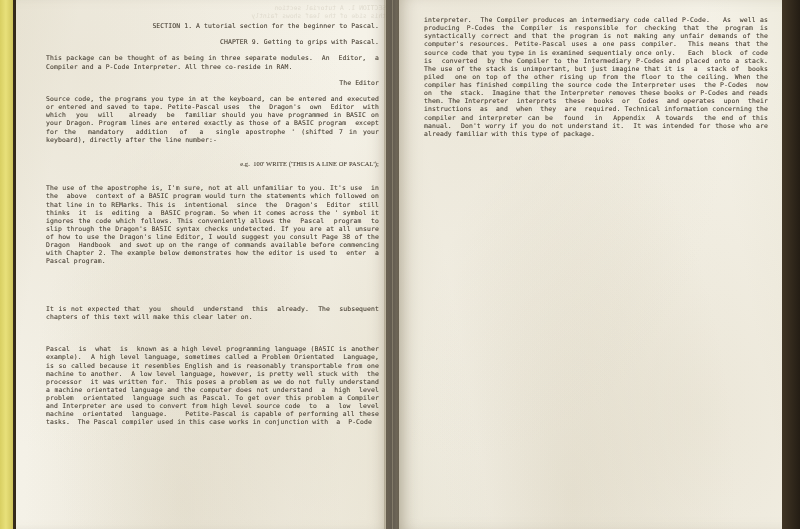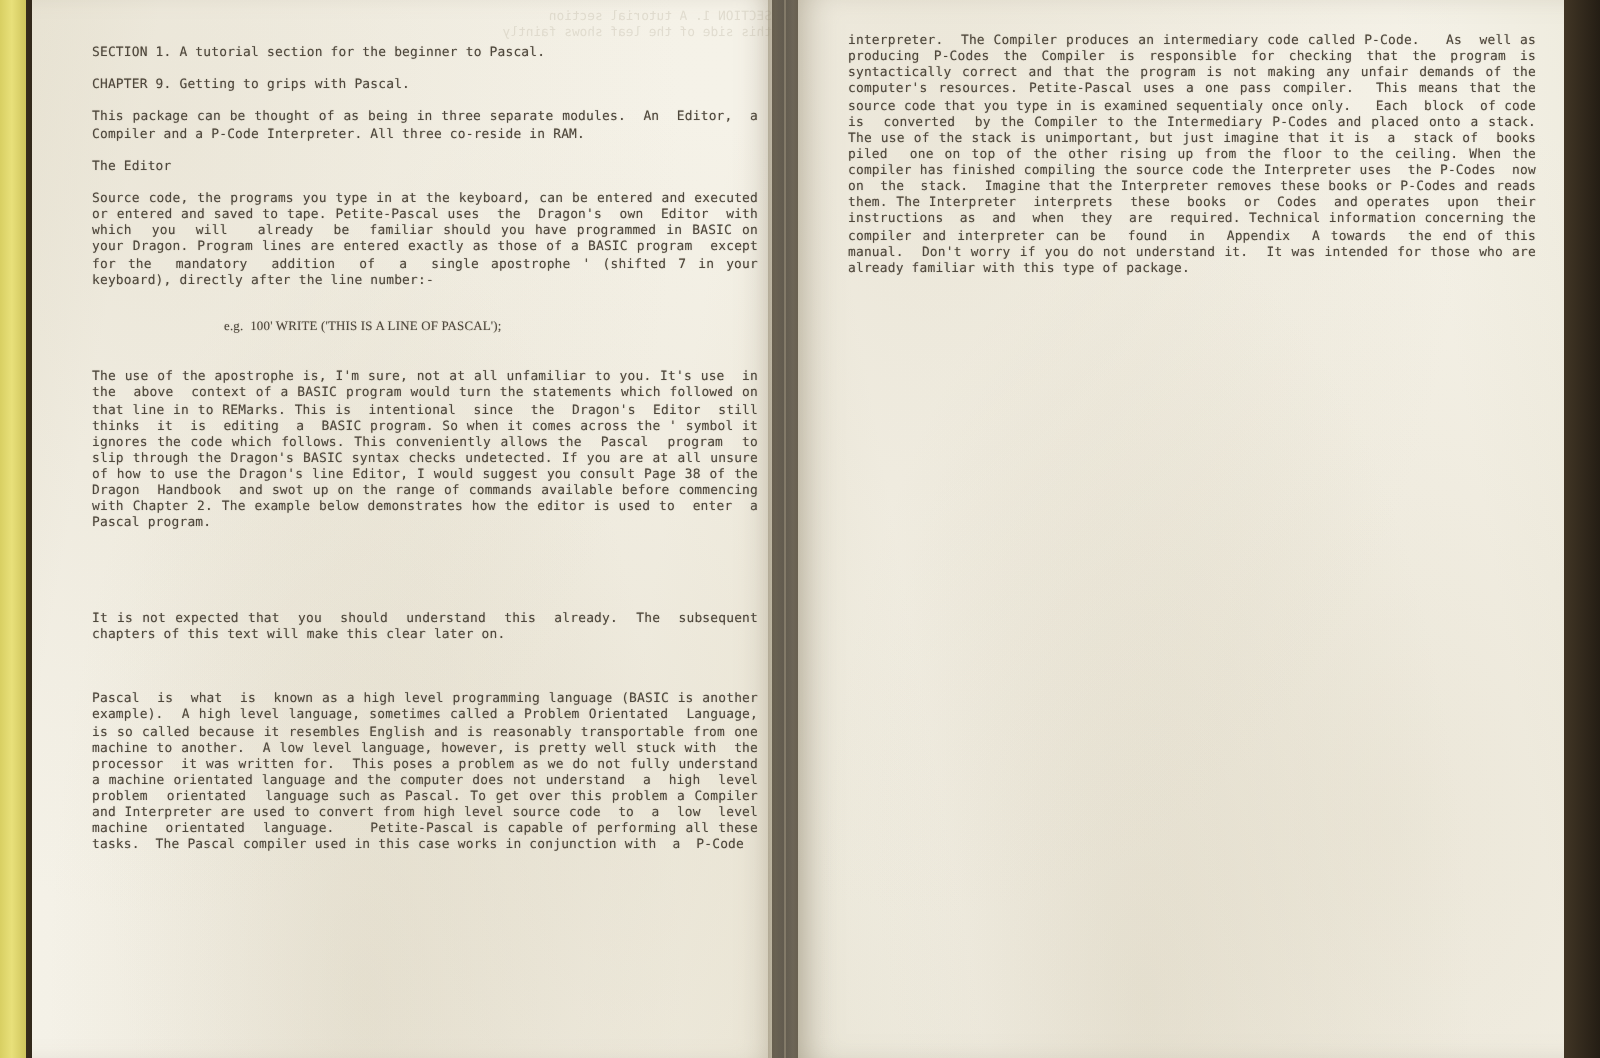--- a/index.html
+++ b/index.html
@@ -53,21 +53,21 @@
   
   .col{position:absolute;color:#4a443a;}
   #left-col{left:46px;top:22px;width:333px;}
   #right-col{left:424px;top:16px;width:344px;}
 
   .blk{font-size:6.45px;line-height:8.12px;letter-spacing:.1px;
        text-align:justify;text-justify:inter-word;
        white-space:pre-wrap;margin:0;
        color:#4e473c;
        text-shadow:0 0 .55px rgba(120,110,92,.5);}
-  .blk.nojust{text-align:left;}
+  .blk.nojust{text-align:right;}
   .gap{height:8.12px;}
   .gap2{height:16.2px;}
   .gap-lg{height:23px;}
 
   
   .eg{padding-left:66px;font-family:Liberation Serif, serif;}
   
   .listing{padding-left:76px;line-height:8.6px;}
 
   

